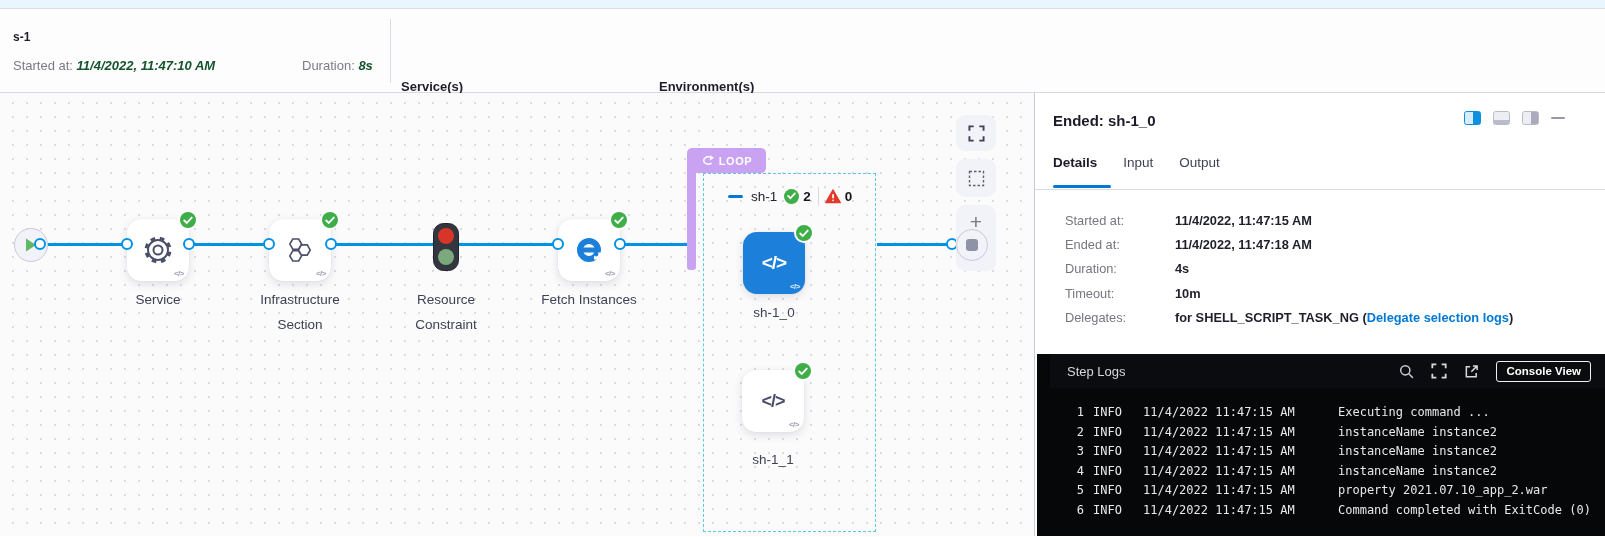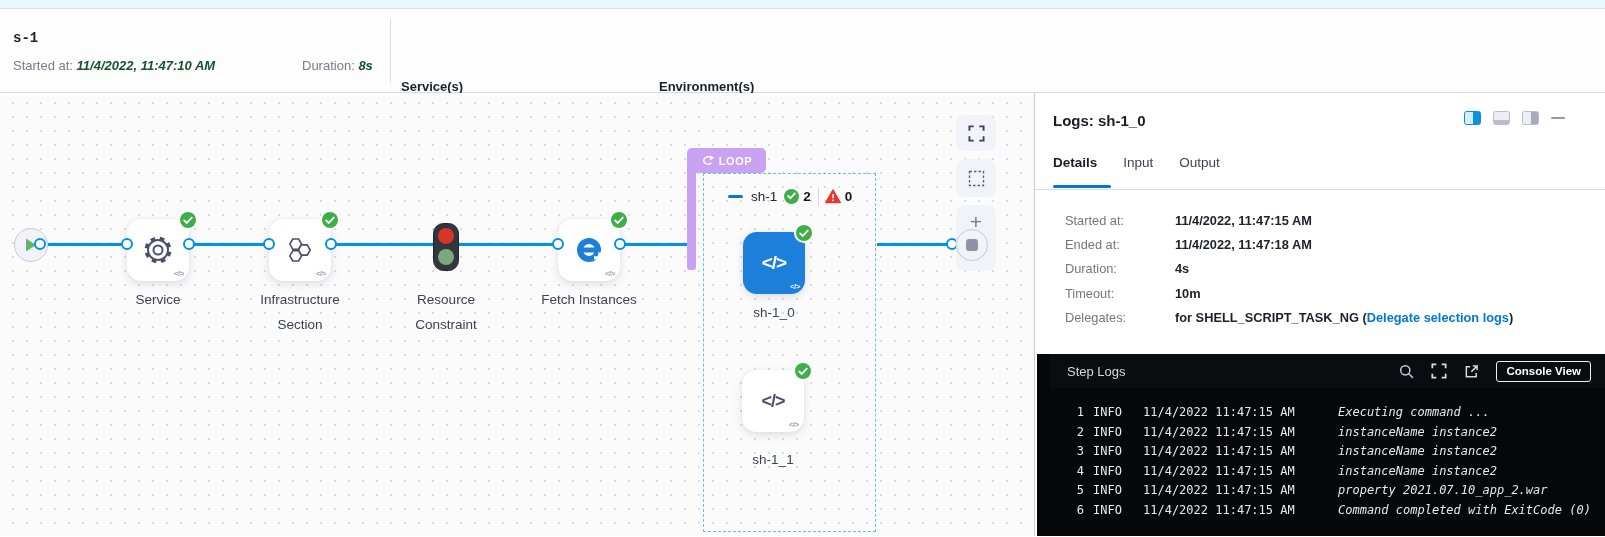--- a/index.html
+++ b/index.html
@@ -2,21 +2,21 @@
 <html><head>
 <meta charset="utf-8">
 <style>
   * { margin:0; padding:0; box-sizing:border-box; }
   html,body { width:1605px; height:537px; overflow:hidden; background:#fff;
               font-family:"Liberation Sans", sans-serif; }
 
   
   .top-strip { height:9px; background:#e9f6fd; border-bottom:1px solid #dcdee8; }
   .exec-header { position:relative; height:84px; background:#fdfdfe; border-bottom:1px solid #d8dae2; }
-  .pipeline-name { position:absolute; left:13px; top:21px; font-size:14px; font-weight:700; color:#1d1e2a;font-family:Liberation Mono, monospace; }
+  .pipeline-name { position:absolute; left:13px; top:21px; font-size:12px; font-weight:700; color:#1d1e2a; }
   .kv-line { position:absolute; font-size:13px; color:#7a7b87; }
   .kv-line b { color:#14532d; font-weight:700;font-style:italic; }
   .started-line { left:13px; top:49px; }
   .duration-line { left:302px; top:49px; }
   .header-vdiv { position:absolute; left:390px; top:10px; width:1px; height:64px; background:#dcdde4; }
   .header-col { position:absolute; top:36px;margin-top:32px; }
   .header-col .col-label { font-size:13px; font-weight:700; color:#1d1e2a; }
   .header-col .col-link { display:block; margin-top:6px; font-size:13px; color:#8b5cf6; cursor:pointer; }
   .services-col { left:401px; }
   .envs-col { left:659px; }
@@ -115,21 +115,21 @@
   .logs-title { font-size:13px; color:#d7d8dc; flex:1; }
   .logs-icons { display:flex; align-items:center; gap:17px; }
   .console-btn { height:21px; padding:0 9px; border:1px solid #eff0f4; border-radius:3px;
                  color:#ffffff; font-size:11.5px; display:flex; align-items:center; cursor:pointer;
                  background:transparent; white-space:nowrap;font-weight:bold; }
   .logs-body { padding-top:15px; font-family:"DejaVu Sans Mono", monospace; font-size:12px; color:#e8e9ea; }
   .log-line { display:flex; height:19.5px; line-height:19.5px; padding-left:14px; }
   .ln-num { width:20px; text-align:right; }
   .ln-level { width:50px; margin-left:9px; }
   .ln-time { width:195px; }
-  .ln-msg { flex:1; white-space:pre;font-style:italic; }
+  .ln-msg { flex:1; white-space:pre; }
 
   svg { display:block; }
 </style>
 </head>
 <body>
 
 <div class="top-strip"></div>
 
 <div class="exec-header">
   <div class="pipeline-name">s-1</div>
@@ -299,21 +299,21 @@
     </div>
 
     <div class="node-circle end-circle" style="left:956px;top:136px;">
       <span class="end-square"></span>
     </div>
   </div>
 
   <div class="panel-divider"></div>
 
   <div class="panel">
-    <div class="panel-title">Logs: sh-1_0</div>
+    <div class="panel-title">Ended: sh-1_0</div>
 
     <div class="view-toggles">
       <span class="vt-icon vt-split"></span>
       <span class="vt-icon vt-bottom"></span>
       <span class="vt-icon vt-right"></span>
       <span class="vt-min"></span>
     </div>
 
     <div class="tabs">
       <span class="tab active">Details</span>

